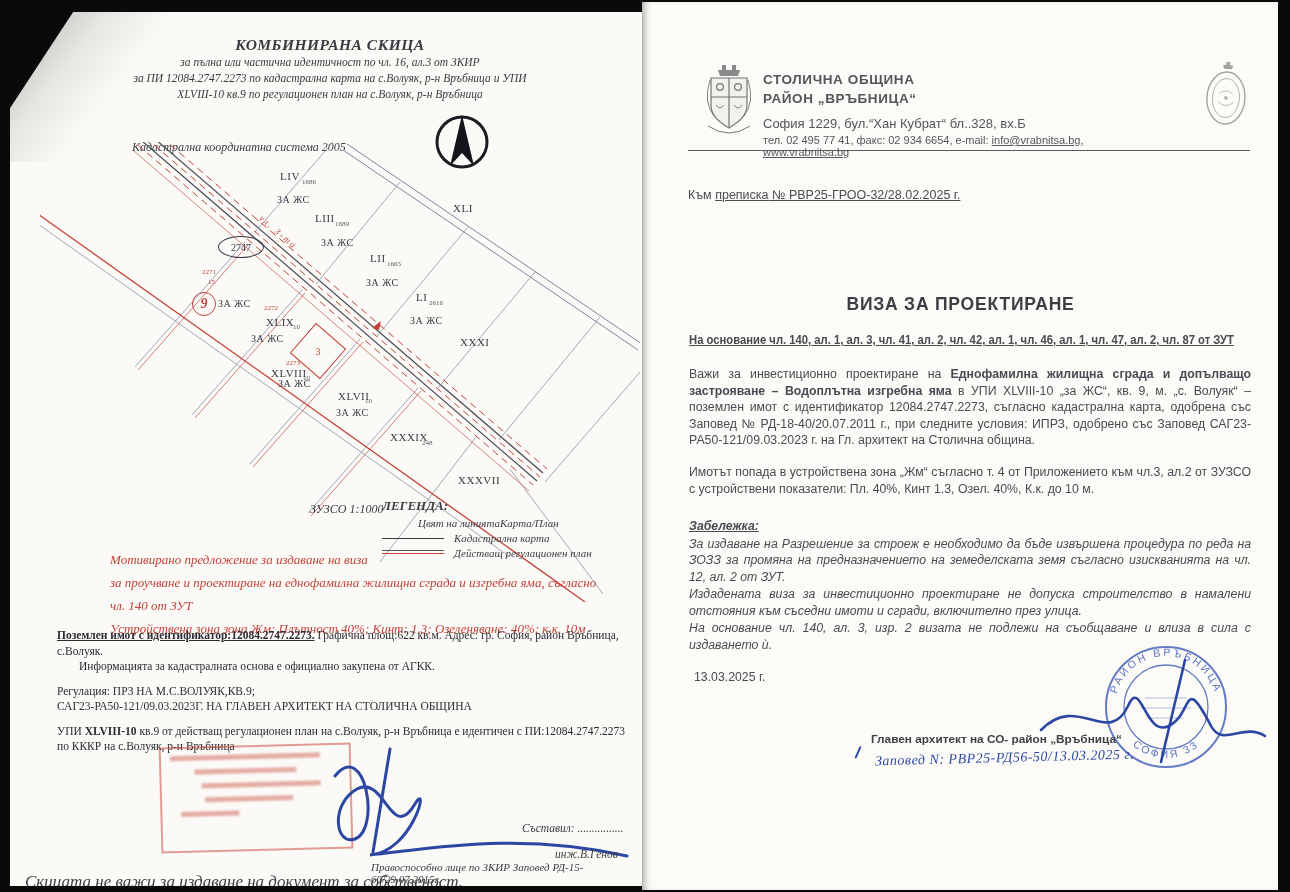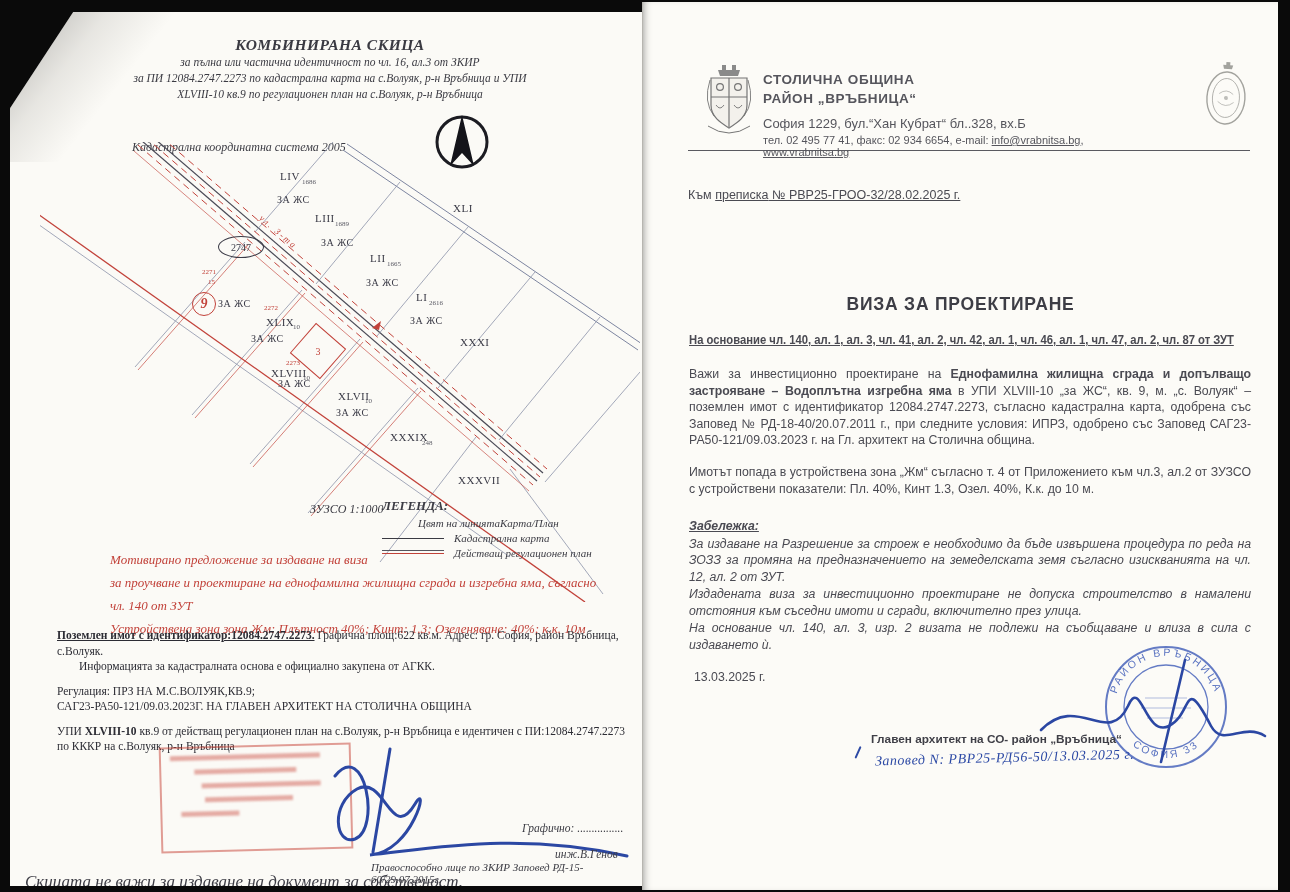--- a/index.html
+++ b/index.html
@@ -248,21 +248,21 @@
 
     <div id="sig-left">
       <svg width="350" height="135" viewBox="0 0 350 135">
         <g stroke="#2b47a3" stroke-width="3" fill="none" stroke-linecap="round">
           <path d="M95,15 L78,118"></path>
           <path d="M40,42 C70,5 86,95 60,105 C40,112 35,70 62,55 C90,40 96,110 120,70 C135,45 118,118 75,121 C140,114 225,98 332,122"></path>
         </g>
       </svg>
     </div>
 
-    <div id="composed">Графично: ................</div>
+    <div id="composed">Съставил: ................</div>
     <div id="engineer">инж.В.Генов</div>
     <div id="lp-footer-note">Скицата не важи за издаване на документ за собственост.</div>
     <div id="lp-footer-right">Правоспособно лице по ЗКИР Заповед РД-15-60/29.07.2015г.</div>
   </div>
 
   <div class="page" id="page-right">
 
     <div id="coat">
       <svg width="62" height="80" viewBox="0 0 62 80">
         <g stroke="#757575" fill="none" stroke-width="1.2">

